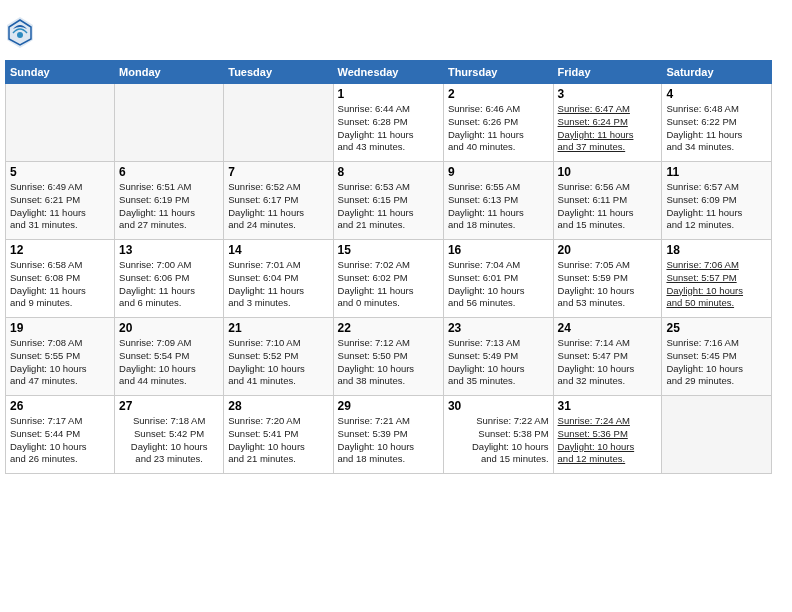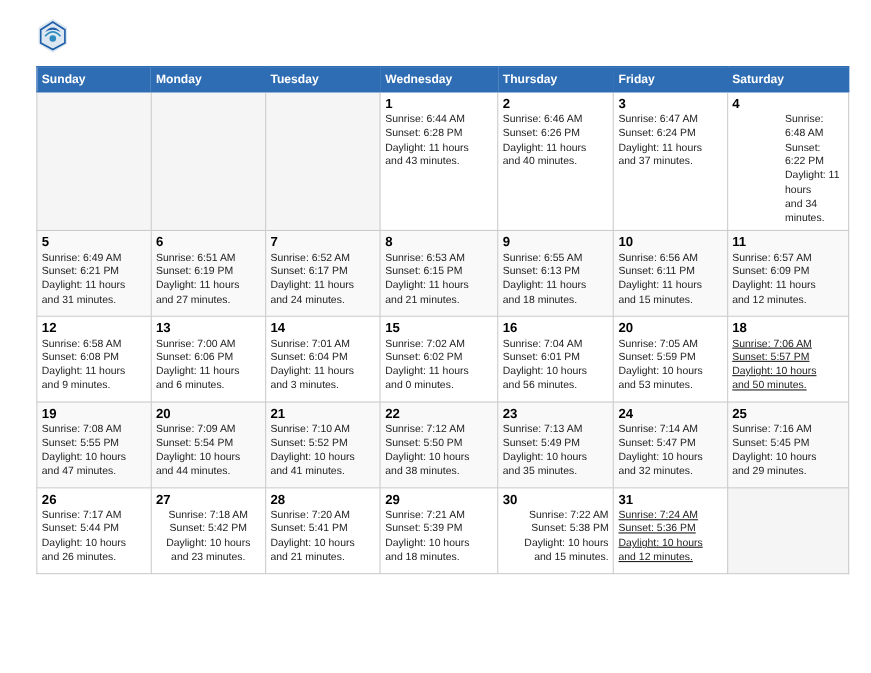--- a/index.html
+++ b/index.html
@@ -6,21 +6,21 @@
     body {
       font-family: Arial, sans-serif;
       background: #fff;
       width: 792px;
       height: 612px;
       overflow: hidden;
     }
     .page {
       width: 792px;
       height: 612px;
-      padding: 15px 20px 10px 33px;
+      padding: 15px 20px 10px 5px;
       background: #fff;
     }
     .header {
       display: flex;
       justify-content: space-between;
       align-items: flex-start;
       margin-bottom: 10px;
     }
     .logo {
       display: flex;
@@ -151,28 +151,28 @@
           </td>
           <td>
             <div class="day-num">2</div>
             <div class="day-info" style="white-space: pre-line;">Sunrise: 6:46 AM
 Sunset: 6:26 PM
 Daylight: 11 hours
 and 40 minutes.</div>
           </td>
           <td>
             <div class="day-num">3</div>
-            <div class="day-info" style="white-space: pre-line;">Sunrise: 6:47 AM
+            <div class="day-info" style="white-space: pre-line; text-decoration: underline;">Sunrise: 6:47 AM
 Sunset: 6:24 PM
 Daylight: 11 hours
 and 37 minutes.</div>
           </td>
           <td>
             <div class="day-num">4</div>
-            <div class="day-info" style="white-space: pre-line; margin-left: 48px;">Sunrise: 6:48 AM
+            <div class="day-info" style="white-space: pre-line;">Sunrise: 6:48 AM
 Sunset: 6:22 PM
 Daylight: 11 hours
 and 34 minutes.</div>
           </td>
         </tr>
         <tr>
           <td>
             <div class="day-num">5</div>
             <div class="day-info" style="white-space: pre-line;">Sunrise: 6:49 AM
 Sunset: 6:21 PM

